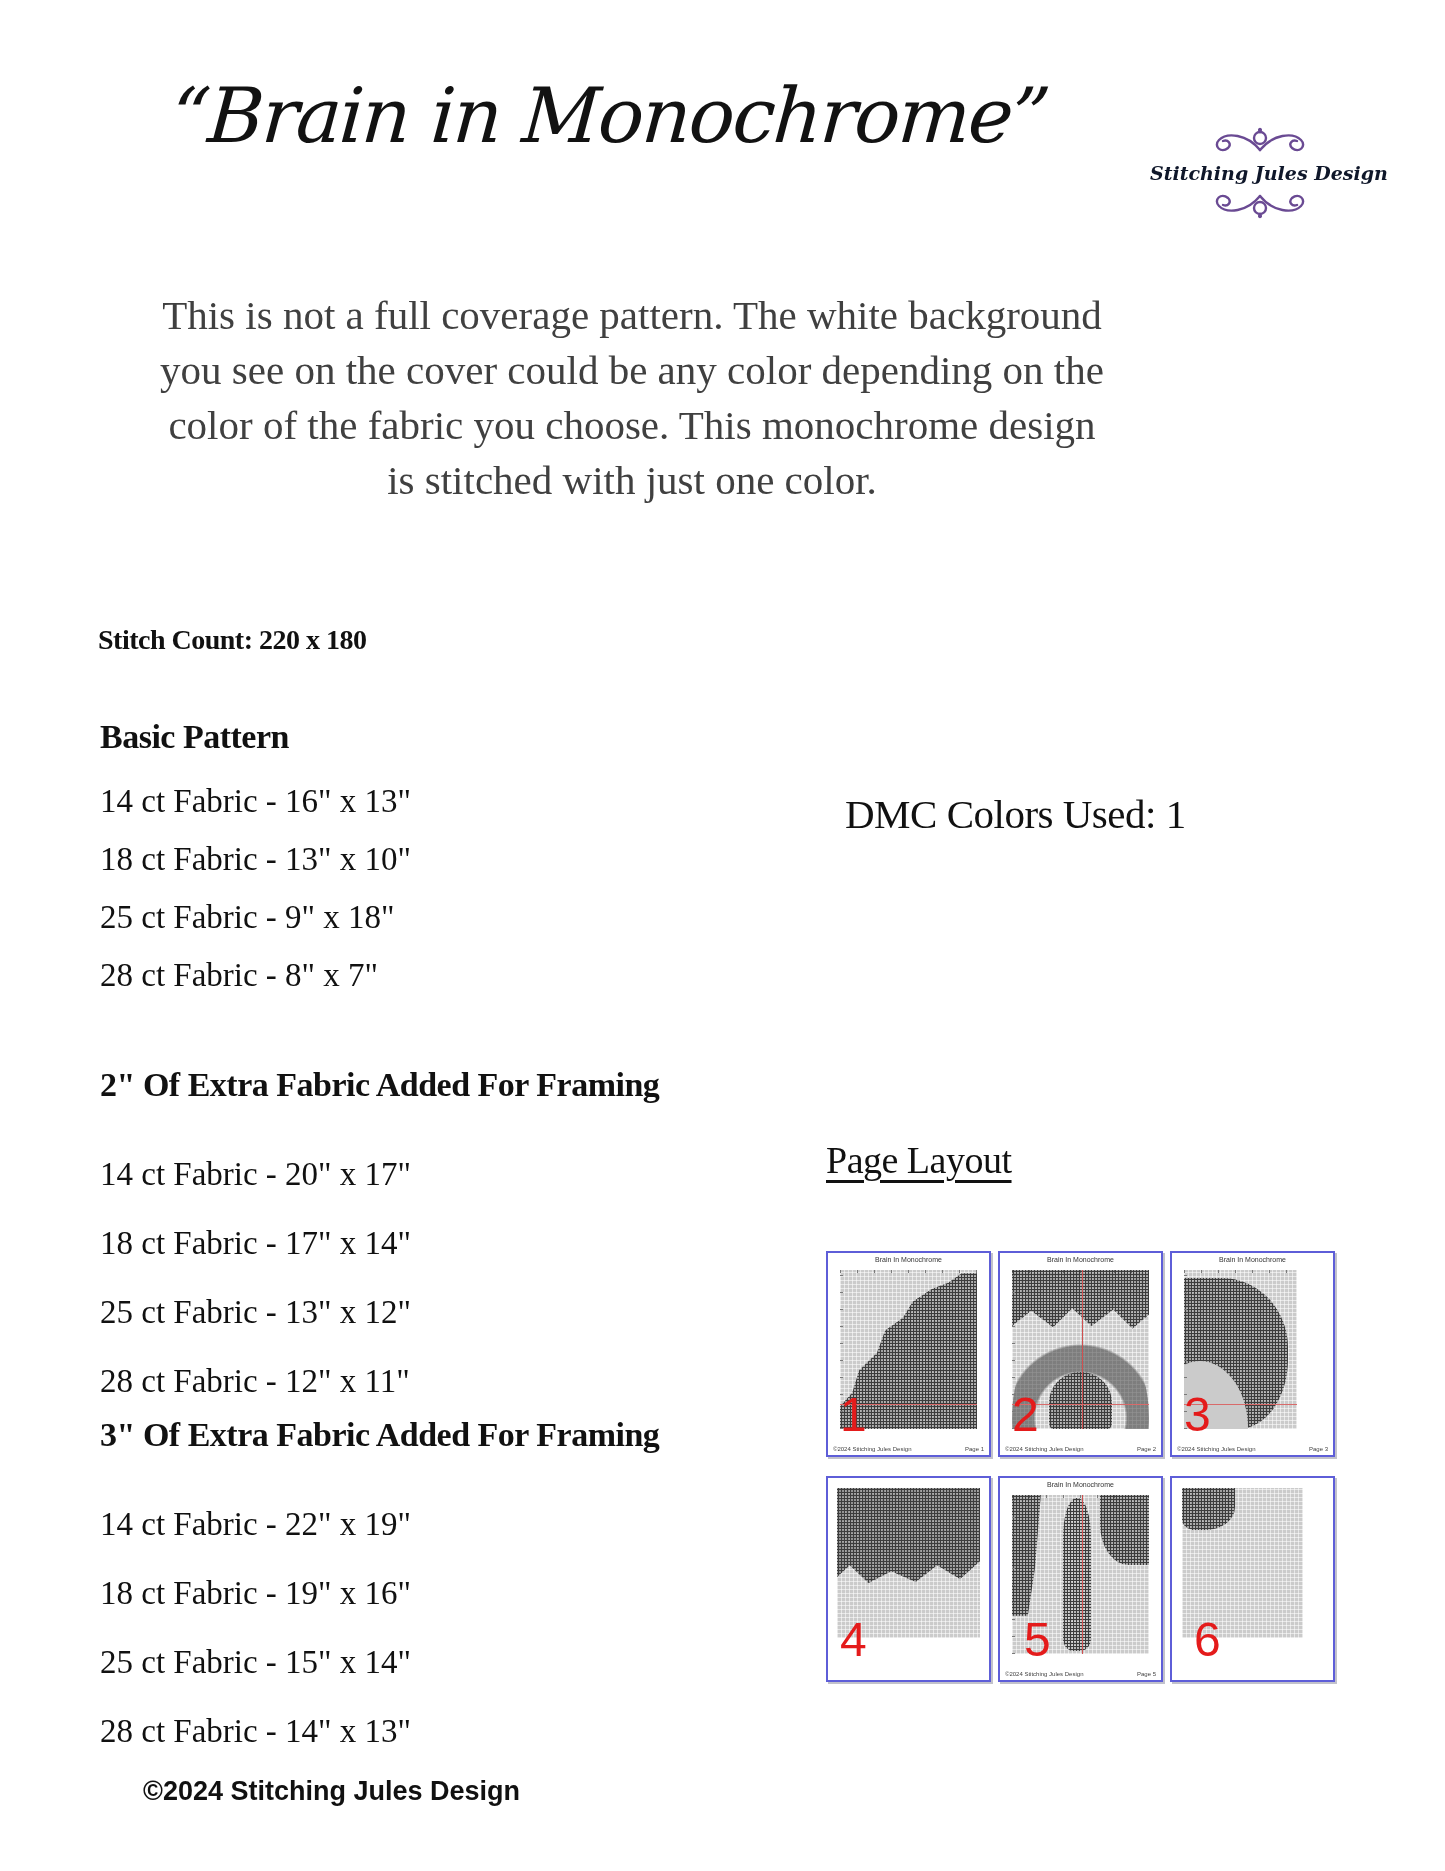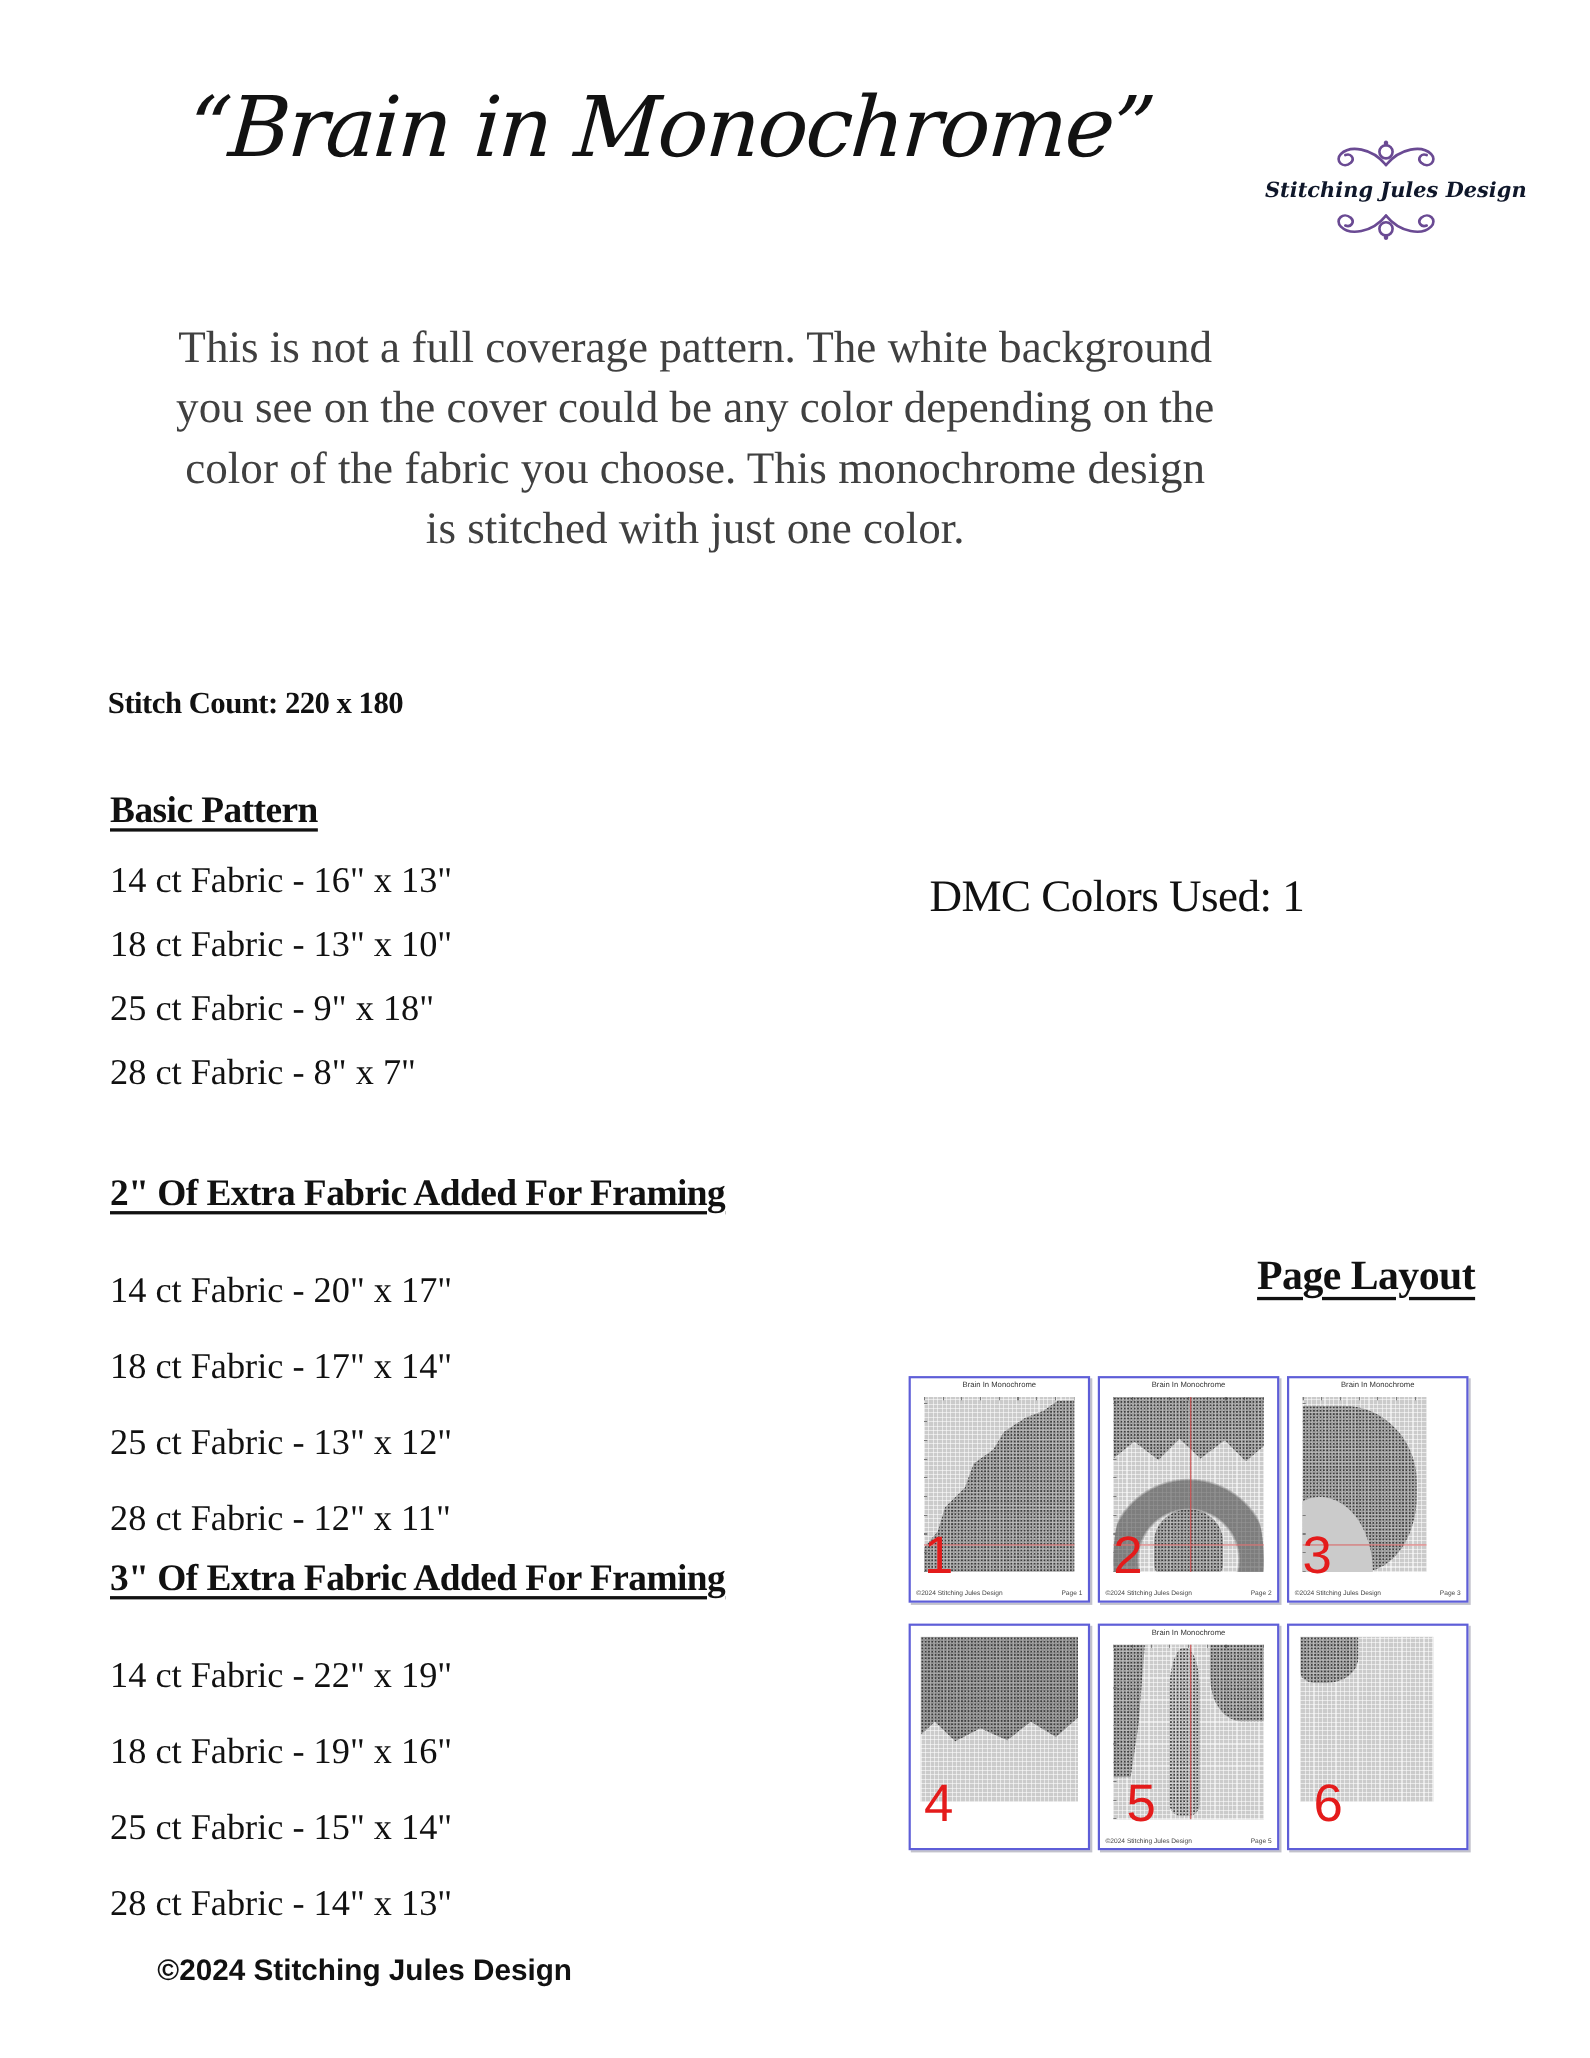--- a/index.html
+++ b/index.html
@@ -30,39 +30,39 @@
     font-size:41px;line-height:55px;color:#404040;
   }
 
   
   .stitch-count{
     position:absolute;top:624px;left:98px;font-size:28px;font-weight:bold;
     font-family:"Liberation Serif", serif;letter-spacing:-0.5px;
   }
   .section-heading{
     font-size:34px;font-weight:bold;letter-spacing:-0.5px;
-    text-decoration:underline;text-decoration-thickness:3px;text-underline-offset:6px;
+    text-decoration-thickness:3px;text-underline-offset:6px;
   }
   .basic-heading{position:absolute;top:718px;left:100px;}
   .basic-lines{position:absolute;top:772px;left:100px;font-size:33px;line-height:58px;}
   .framing2-heading{position:absolute;top:1066px;left:100px;}
   .framing2-lines{position:absolute;top:1140px;left:100px;font-size:33px;line-height:69px;}
   .framing3-heading{position:absolute;top:1416px;left:100px;}
   .framing3-lines{position:absolute;top:1490px;left:100px;font-size:33px;line-height:69px;}
 
   
   .dmc{
     position:absolute;top:778px;left:845px;width:540px;
     font-size:41px;font-weight:normal;line-height:72px;letter-spacing:-0.5px;
   }
 
   
   .page-layout-heading{
-    position:absolute;top:1138px;left:826px;width:515px;text-align:right;
-    font-size:38px;font-weight:bold;letter-spacing:-0.5px;
+    position:absolute;top:1138px;left:826px;width:515px;text-align:left;
+    font-size:38px;font-weight:normal;letter-spacing:-0.5px;
     text-decoration:underline;text-decoration-thickness:3px;text-underline-offset:7px;
   }
   .thumb-grid{
     position:absolute;top:1251px;left:826px;width:515px;
     display:grid;grid-template-columns:repeat(3,165px);grid-auto-rows:206px;
     column-gap:7px;row-gap:19px;
   }
   .thumb{
     position:relative;background:#ffffff;border:2px solid #5e5ed8;
     box-shadow:2px 2px 0 rgba(120,120,140,0.45);box-sizing:border-box;

